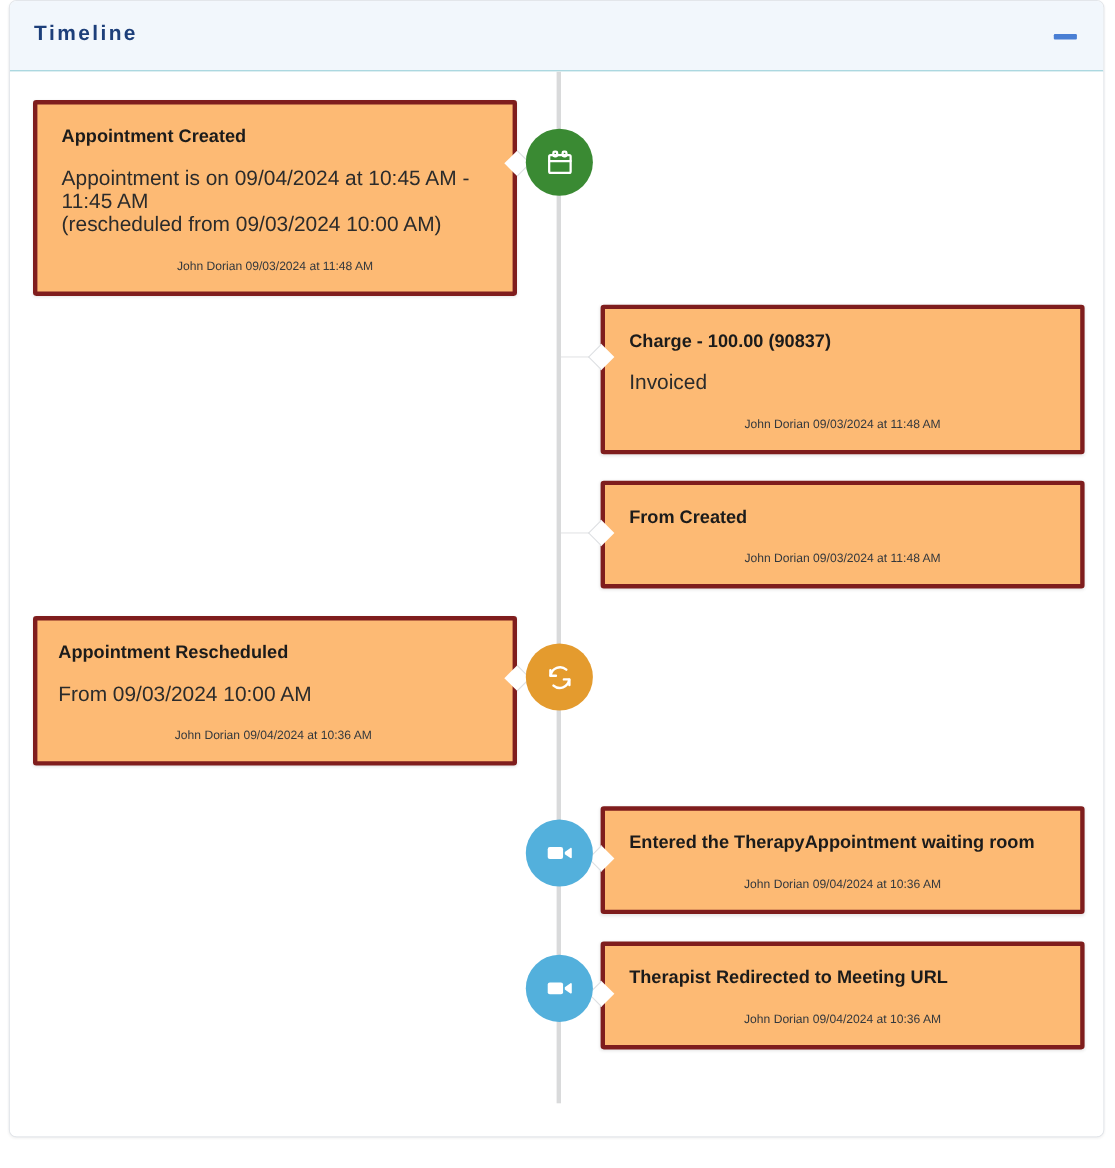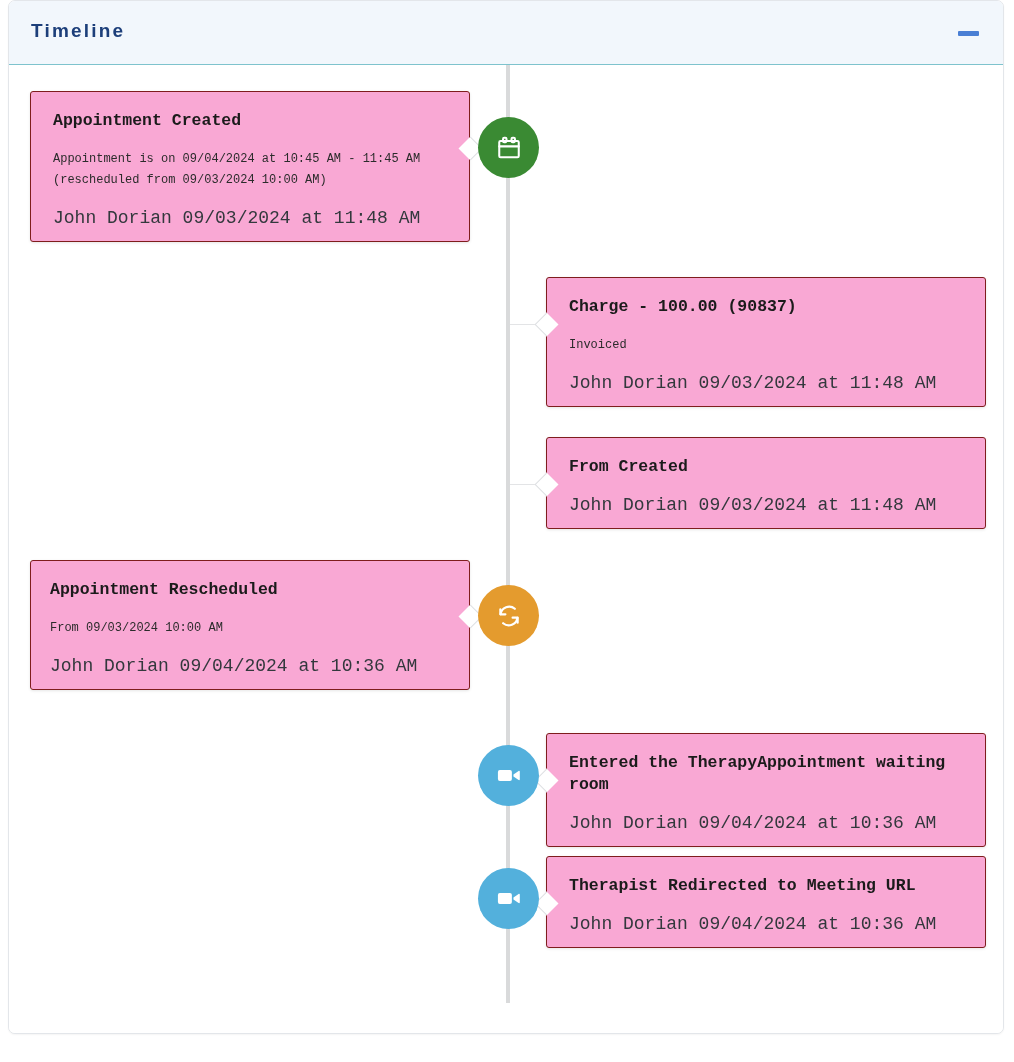--- a/index.html
+++ b/index.html
@@ -82,49 +82,48 @@
     background: #d9dadb;
   }
 
   
   .event {
     position: absolute;
   }
 
   .card {
     position: absolute;
-    background: #f9a8d4;
-    border: 1px solid #7f1d1d;
+    background: #fdba74;
+    border: 4px solid #7f1d1d;
     border-radius: 3px;
     box-shadow: 0 1px 3px rgba(0,0,0,0.10);
     box-sizing: border-box;
     padding: 18px 22px 14px 22px;
-    font-family: Liberation Mono, monospace;
   }
   .card.left  { left: 21px;  width: 440px; }
   .card.right { left: 537px; width: 440px; }
 
   .card-title {
     font-size: 16.5px;
     font-weight: bold;
     color: #1b1b1b;
     line-height: 22px;
     margin: 0 0 0 0;
   }
   .card-body {
-    font-size: 12px;
+    font-size: 19px;
     color: #2b2b2b;
     line-height: 21px;
     margin-top: 17px;
     white-space: pre-line;
   }
   .card-meta {
-    font-size: 18px;
+    font-size: 11px;
     color: #33383d;
-    text-align: left;
+    text-align: center;
     margin-top: 18px;
     line-height: 18px;
   }
 
   
   .caret {
     position: absolute;
     width: 17px;
     height: 17px;
     background: #ffffff;

